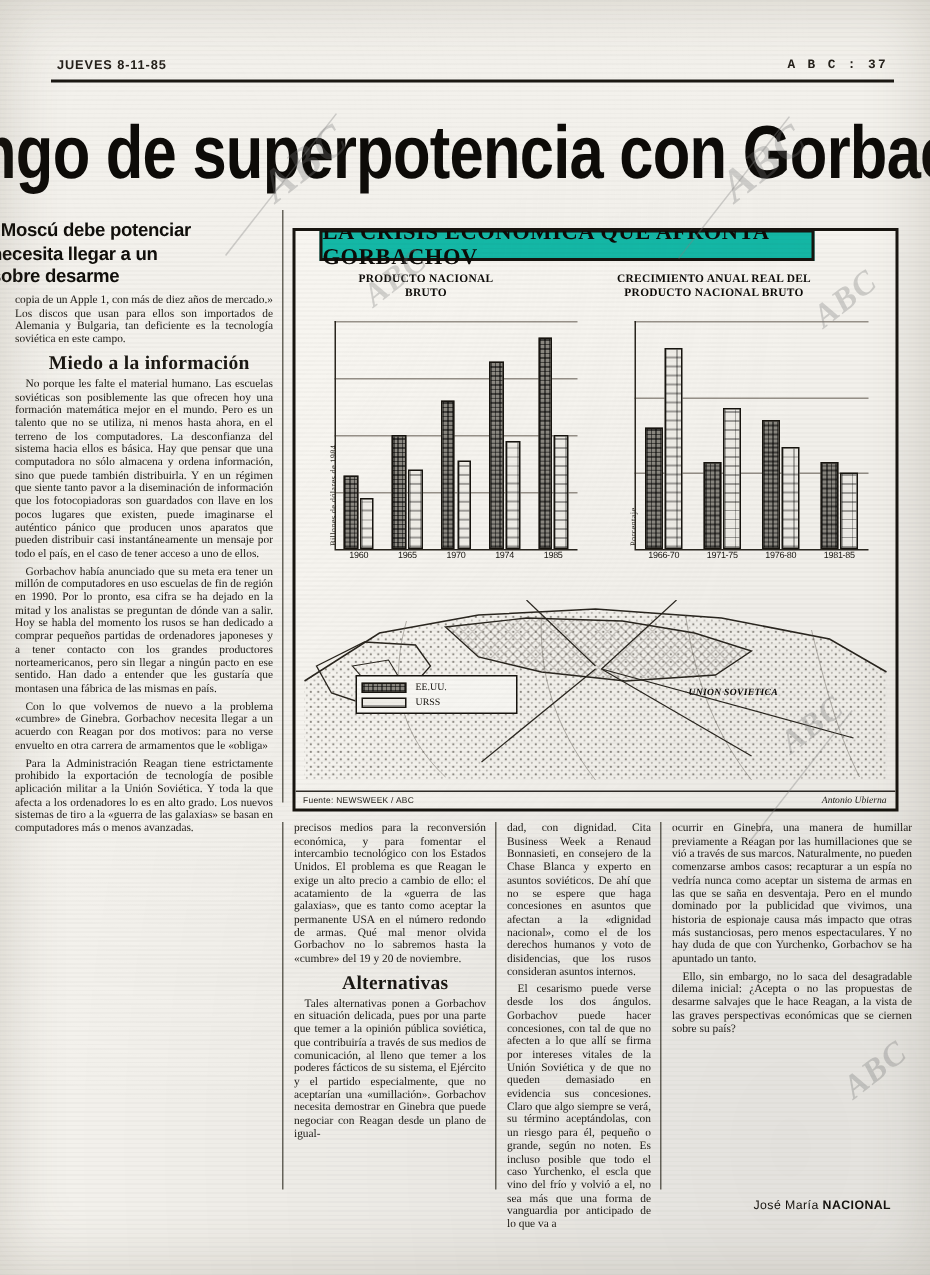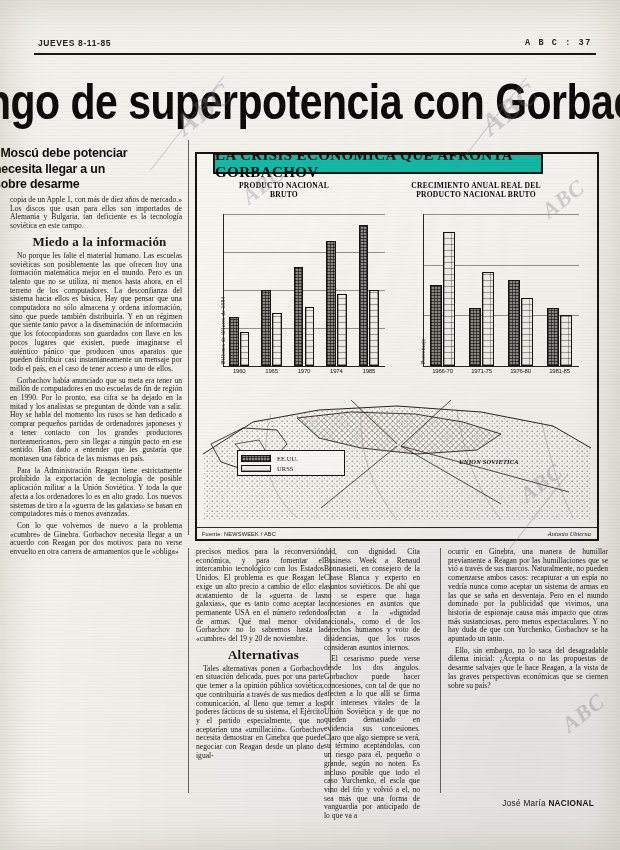--- a/index.html
+++ b/index.html
@@ -219,29 +219,29 @@
   <div class="colrule" style="left:188px;top:140px;height:395px;"></div>
   <div class="colrule" style="left:188px;top:548px;height:245px;"></div>
   <div class="colrule" style="left:330px;top:548px;height:245px;"></div>
   <div class="colrule" style="left:440px;top:548px;height:245px;"></div>
 
   <div class="col" id="c1" style="left:10px;top:196px;width:172px;height:590px;">
       <p class="noind">copia de un Apple 1, con más de diez años de mercado.» Los discos que usan para ellos son importados de Alemania y Bulgaria, tan deficiente es la tecnología soviética en este campo.</p>
       <p class="subtitle">Miedo a la información</p>
       <p>No porque les falte el material humano. Las escuelas soviéticas son posiblemente las que ofrecen hoy una formación matemática mejor en el mundo. Pero es un talento que no se utiliza, ni menos hasta ahora, en el terreno de los computadores. La desconfianza del sistema hacia ellos es básica. Hay que pensar que una computadora no sólo almacena y ordena información, sino que puede también distribuirla. Y en un régimen que siente tanto pavor a la diseminación de información que los fotocopiadoras son guardados con llave en los pocos lugares que existen, puede imaginarse el auténtico pánico que producen unos aparatos que pueden distribuir casi instantáneamente un mensaje por todo el país, en el caso de tener acceso a uno de ellos.</p>
       <p>Gorbachov había anunciado que su meta era tener un millón de computadores en uso escuelas de fin de región en 1990. Por lo pronto, esa cifra se ha dejado en la mitad y los analistas se preguntan de dónde van a salir. Hoy se habla del momento los rusos se han dedicado a comprar pequeños partidas de ordenadores japoneses y a tener contacto con los grandes productores norteamericanos, pero sin llegar a ningún pacto en ese sentido. Han dado a entender que les gustaría que montasen una fábrica de las mismas en país.</p>
+      <p>Con lo que volvemos de nuevo a la problema «cumbre» de Ginebra. Gorbachov necesita llegar a un acuerdo con Reagan por dos motivos: para no verse envuelto en otra carrera de armamentos que le «obliga»</p>
       <p>Para la Administración Reagan tiene estrictamente prohibido la exportación de tecnología de posible aplicación militar a la Unión Soviética. Y toda la que afecta a los ordenadores lo es en alto grado. Los nuevos sistemas de tiro a la «guerra de las galaxias» se basan en computadores más o menos avanzadas.</p>
-      <p>Con lo que volvemos de nuevo a la problema «cumbre» de Ginebra. Gorbachov necesita llegar a un acuerdo con Reagan por dos motivos: para no verse envuelto en otra carrera de armamentos que le «obliga»</p>
     </div>
   <div class="col" id="c2" style="left:196px;top:548px;width:128px;height:238px;">
       <p class="noind">precisos medios para la reconversión económica, y para fomentar el intercambio tecnológico con los Estados Unidos. El problema es que Reagan le exige un alto precio a cambio de ello: el acatamiento de la «guerra de las galaxias», que es tanto como aceptar la permanente USA en el número redondo de armas. Qué mal menor olvida Gorbachov no lo sabremos hasta la «cumbre» del 19 y 20 de noviembre.</p>
       <p class="subtitle">Alternativas</p>
       <p>Tales alternativas ponen a Gorbachov en situación delicada, pues por una parte que temer a la opinión pública soviética, que contribuiría a través de sus medios de comunicación, al lleno que temer a los poderes fácticos de su sistema, el Ejército y el partido especialmente, que no aceptarían una «umillación». Gorbachov necesita demostrar en Ginebra que puede negociar con Reagan desde un plano de igual-</p>
     </div>
-  <div class="col" id="c3" style="left:324px;top:548px;width:96px;height:238px;">
+  <div class="col" id="c3" style="left:338px;top:548px;width:96px;height:238px;">
       <p class="noind">dad, con dignidad. Cita Business Week a Renaud Bonnasieti, en consejero de la Chase Blanca y experto en asuntos soviéticos. De ahí que no se espere que haga concesiones en asuntos que afectan a la «dignidad nacional», como el de los derechos humanos y voto de disidencias, que los rusos consideran asuntos internos.</p>
       <p>El cesarismo puede verse desde los dos ángulos. Gorbachov puede hacer concesiones, con tal de que no afecten a lo que allí se firma por intereses vitales de la Unión Soviética y de que no queden demasiado en evidencia sus concesiones. Claro que algo siempre se verá, su término aceptándolas, con un riesgo para él, pequeño o grande, según no noten. Es incluso posible que todo el caso Yurchenko, el escla que vino del frío y volvió a el, no sea más que una forma de vanguardia por anticipado de lo que va a</p>
     </div>
   <div class="col" id="c4" style="left:448px;top:548px;width:160px;height:226px;">
       <p class="noind">ocurrir en Ginebra, una manera de humillar previamente a Reagan por las humillaciones que se vió a través de sus marcos. Naturalmente, no pueden comenzarse ambos casos: recapturar a un espía no vedría nunca como aceptar un sistema de armas en las que se saña en desventaja. Pero en el mundo dominado por la publicidad que vivimos, una historia de espionaje causa más impacto que otras más sustanciosas, pero menos espectaculares. Y no hay duda de que con Yurchenko, Gorbachov se ha apuntado un tanto.</p>
       <p>Ello, sin embargo, no lo saca del desagradable dilema inicial: ¿Acepta o no las propuestas de desarme salvajes que le hace Reagan, a la vista de las graves perspectivas económicas que se ciernen sobre su país?</p>
     </div>
 
   <div class="byline">
     <span class="first">José María </span><span>NACIONAL</span>

